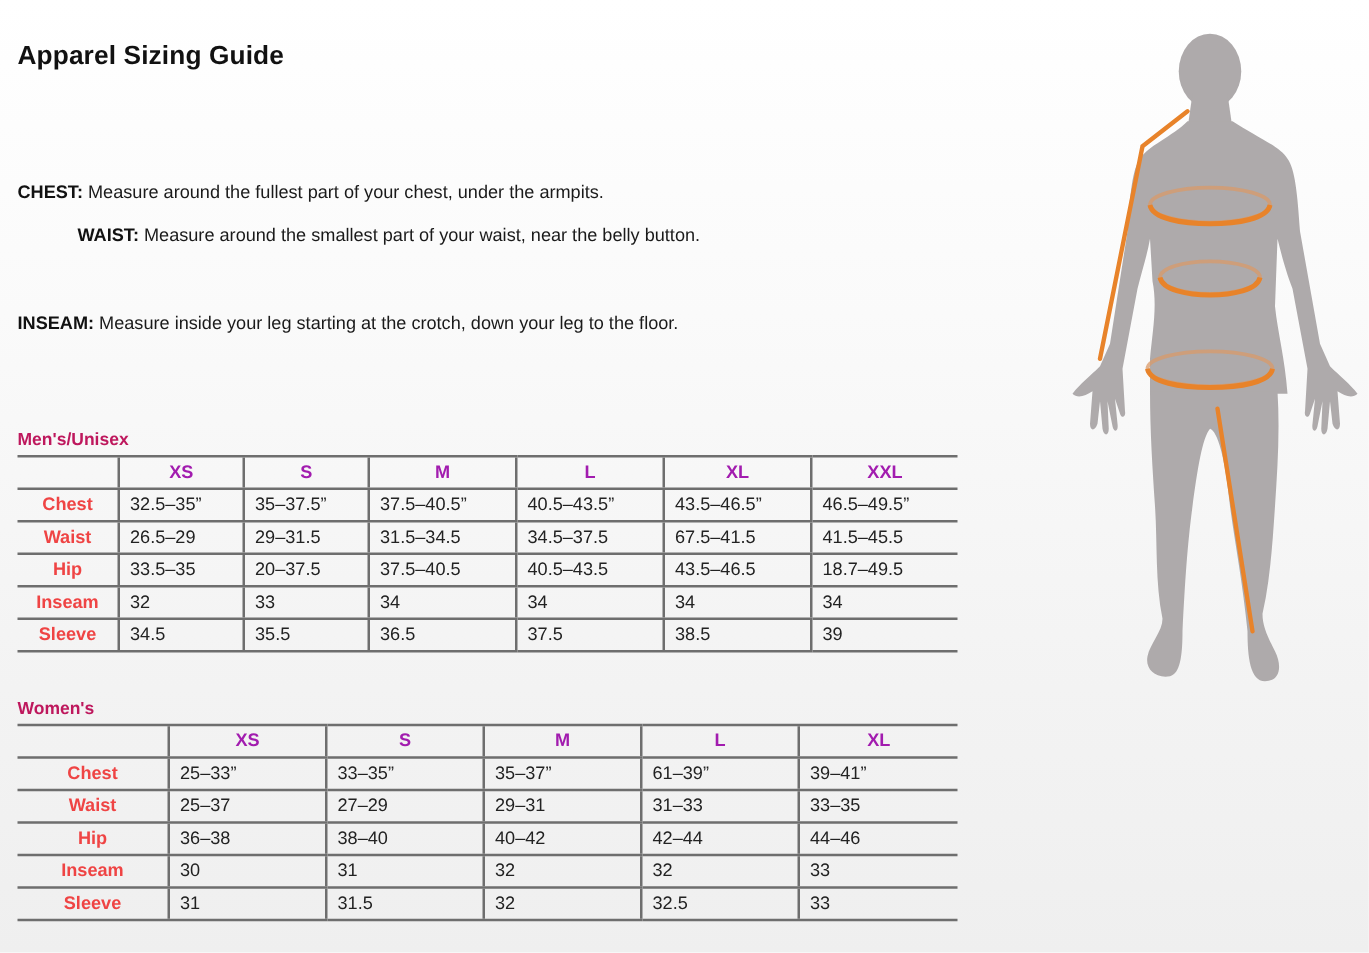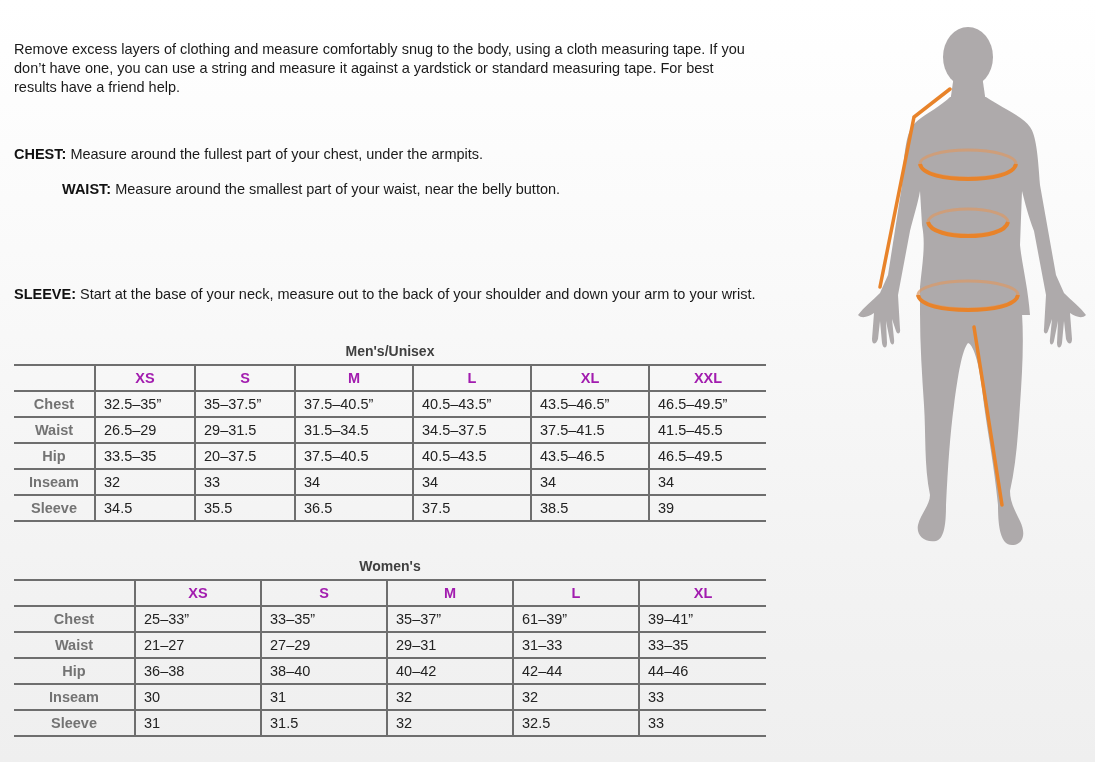--- a/index.html
+++ b/index.html
@@ -51,22 +51,21 @@
     #m-chest { position: absolute; top: 115px; }
     #m-waist { position: absolute; top: 150px; margin-left: 48px; }
     #m-hip { position: absolute; top: 185px; }
     #m-inseam { position: absolute; top: 220px; }
     #m-sleeve { position: absolute; top: 255px; }
 
     .table-title {
       position: absolute;
       font-size: 14px;
       font-weight: bold;
-      color: #404040;
-      text-align: center;
+      color: #be185d;
       width: 752px;
       left: 14px;
     }
     table.size {
       position: absolute;
       left: 14px;
       width: 752px;
       border-collapse: collapse;
       font-size: 14.5px;
       table-layout: fixed;
@@ -85,21 +84,21 @@
     }
     table.size td {
       text-align: left;
       padding-left: 8px;
       color: #222;
     }
     table.size td.rowlabel {
       text-align: center;
       font-weight: bold;
       padding-left: 0;
-      color: #737373;
+      color: #ef4444;
     }
     table.size th + th, table.size td + td {
       border-left: 2px solid #6e6e6e;
     }
     #mens-title { top: 343px; }
     #mens-table { top: 364px; }
     #womens-title { top: 558px; }
     #womens-table { top: 579px; }
 
     .figure {
@@ -107,25 +106,25 @@
       left: 850px;
       top: 25px;
       width: 245px;
       height: 530px;
     }
   </style>
 </head>
 <body>
 
 <div class="content">
-  <p class="intro">Remove excess layers of clothing and measure comfortably snug to the body, using a cloth measuring tape. If you don’t have one, you can use a string and measure it against a yardstick or standard measuring tape. For best results have a friend help.</p>
+  <h1>Apparel Sizing Guide</h1>
 
   <p class="measure" id="m-chest"><b>CHEST:</b><span> Measure around the fullest part of your chest, under the armpits.</span></p>
   <p class="measure" id="m-waist"><b>WAIST:</b><span> Measure around the smallest part of your waist, near the belly button.</span></p>
-  <p class="measure" id="m-sleeve"><b>SLEEVE:</b><span> Start at the base of your neck, measure out to the back of your shoulder and down your arm to your wrist.</span></p>
+  <p class="measure" id="m-inseam"><b>INSEAM:</b><span> Measure inside your leg starting at the crotch, down your leg to the floor.</span></p>
 </div>
 
 <div class="table-title" id="mens-title">Men's/Unisex</div>
 <table class="size" id="mens-table">
   <colgroup>
     <col style="width:81px">
       <col style="width:100px">
       <col style="width:100px">
       <col style="width:118px">
       <col style="width:118px">
@@ -152,31 +151,31 @@
       <td>40.5–43.5”</td>
       <td>43.5–46.5”</td>
       <td>46.5–49.5”</td>
     </tr>
     <tr>
       <td class="rowlabel">Waist</td>
       <td>26.5–29</td>
       <td>29–31.5</td>
       <td>31.5–34.5</td>
       <td>34.5–37.5</td>
-      <td>37.5–41.5</td>
+      <td>67.5–41.5</td>
       <td>41.5–45.5</td>
     </tr>
     <tr>
       <td class="rowlabel">Hip</td>
       <td>33.5–35</td>
       <td>20–37.5</td>
       <td>37.5–40.5</td>
       <td>40.5–43.5</td>
       <td>43.5–46.5</td>
-      <td>46.5–49.5</td>
+      <td>18.7–49.5</td>
     </tr>
     <tr>
       <td class="rowlabel">Inseam</td>
       <td>32</td>
       <td>33</td>
       <td>34</td>
       <td>34</td>
       <td>34</td>
       <td>34</td>
     </tr>
@@ -216,21 +215,21 @@
     <tr>
       <td class="rowlabel">Chest</td>
       <td>25–33”</td>
       <td>33–35”</td>
       <td>35–37”</td>
       <td>61–39”</td>
       <td>39–41”</td>
     </tr>
     <tr>
       <td class="rowlabel">Waist</td>
-      <td>21–27</td>
+      <td>25–37</td>
       <td>27–29</td>
       <td>29–31</td>
       <td>31–33</td>
       <td>33–35</td>
     </tr>
     <tr>
       <td class="rowlabel">Hip</td>
       <td>36–38</td>
       <td>38–40</td>
       <td>40–42</td>

